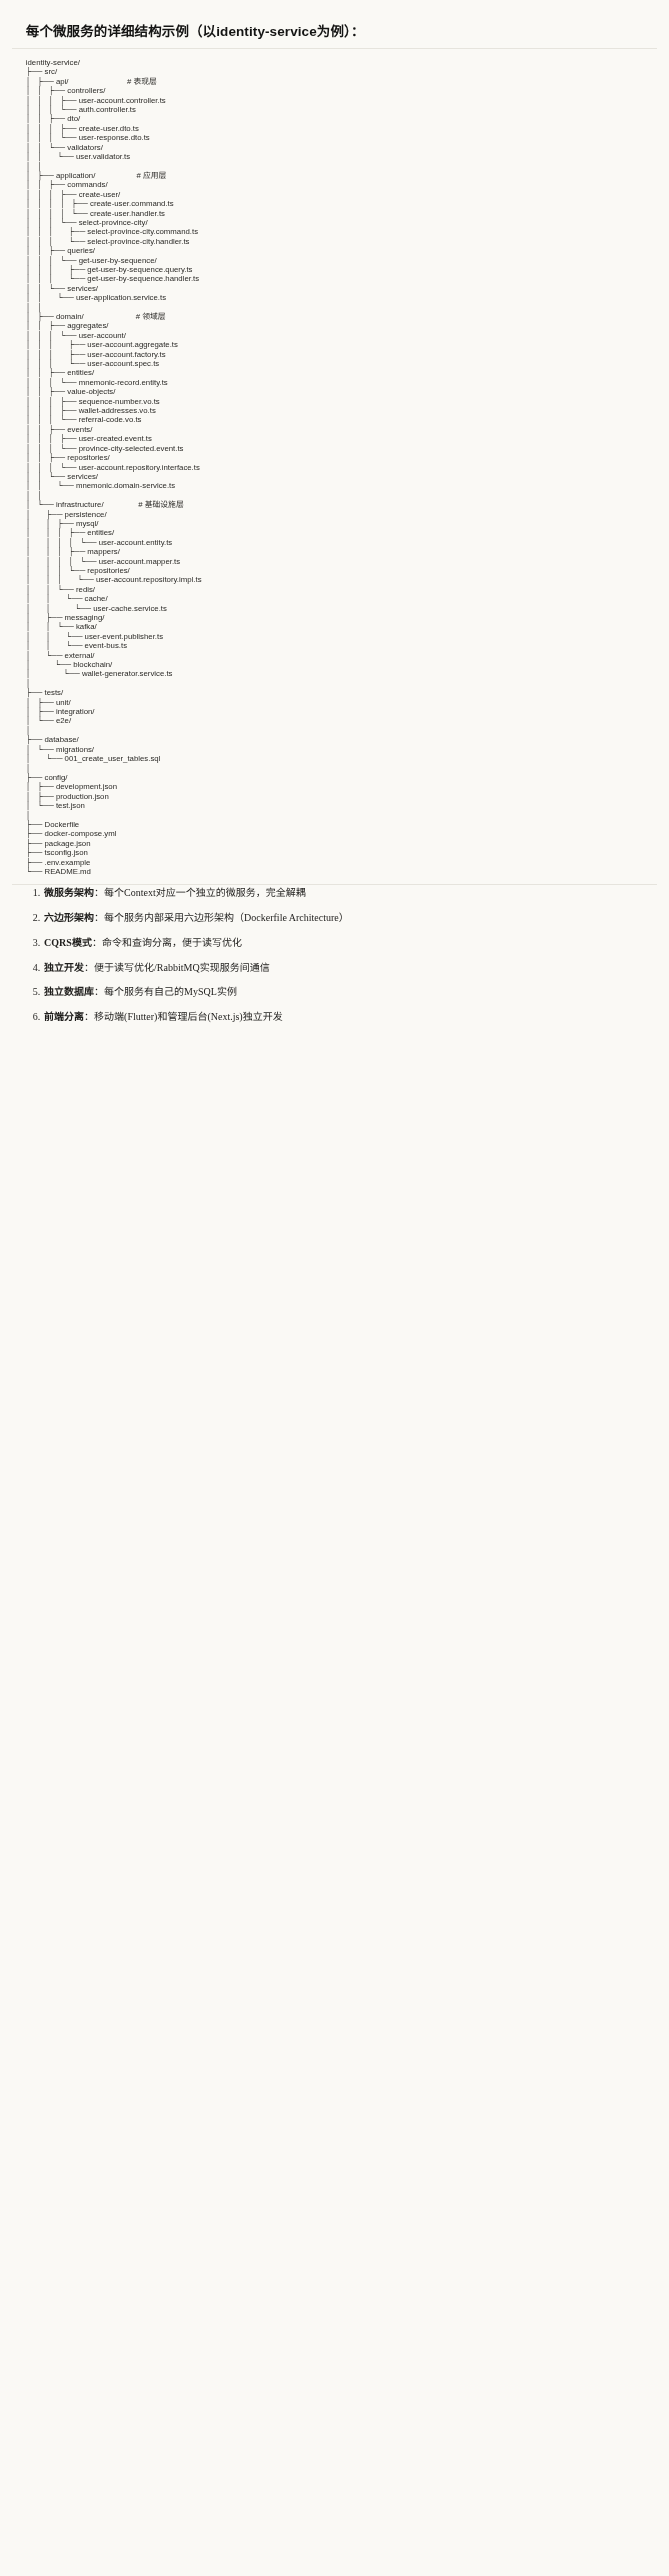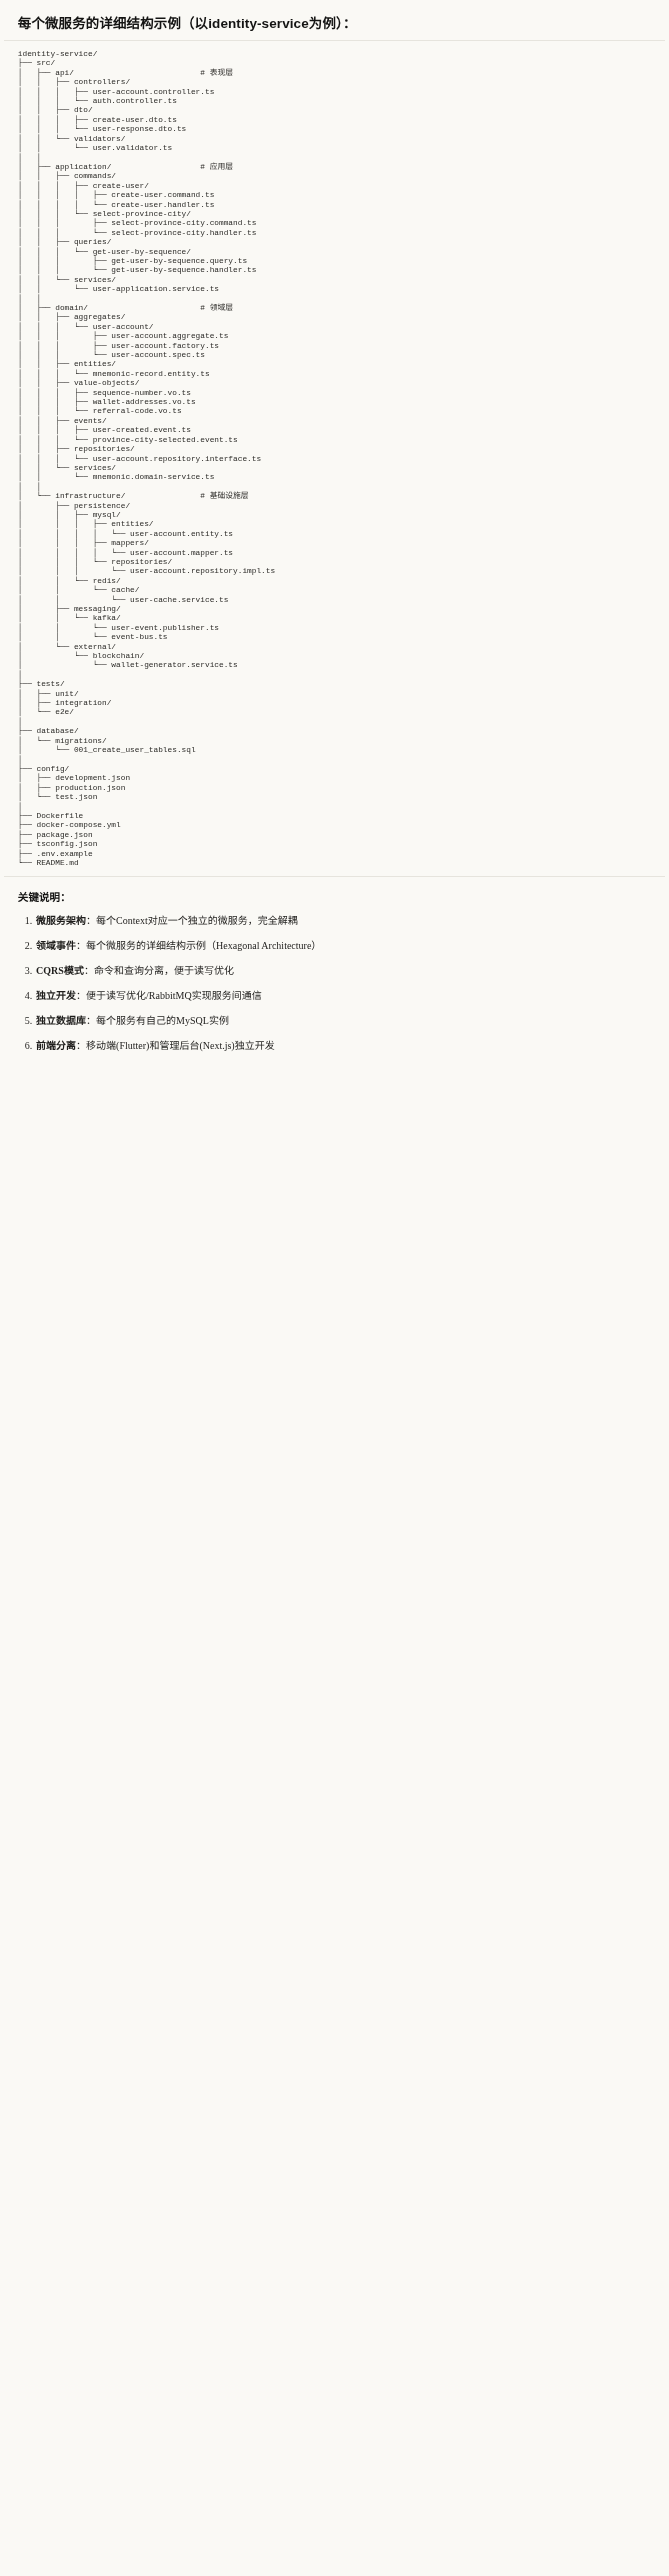--- a/index.html
+++ b/index.html
@@ -11,21 +11,21 @@
   body {
     width: 669px;
     font-family: "Liberation Serif", "DejaVu Serif", serif;
     color: #1f1e1c;
     -webkit-font-smoothing: antialiased;
   }
   .page {
     width: 669px;
     box-sizing: border-box;
     background: #faf9f5;
-    padding: 4px;
+    padding: 12px;
     position: relative;
   }
 
   
   .doc-heading {
     font-family: "Liberation Sans", "DejaVu Sans", sans-serif;
     font-weight: bold;
     font-size: 13.5px;
     line-height: 1.3;
     color: #141413;
@@ -41,21 +41,21 @@
   }
 
   
   .code-wrap {
     padding: 8.8px 0 7.5px 0;
     background: #faf9f5;
   }
   pre.tree {
     margin: 0;
     padding: 0 13.8px;
-    font-family: Liberation Mono, monospace;
+    font-family: Liberation Sans, sans-serif;
     font-size: 7.8px;
     line-height: 9.4px;
     color: #2b2a27;
     white-space: pre;
     overflow: visible;
     tab-size: 4;
     background: transparent;
   }
 
   
@@ -191,28 +191,27 @@
 ├── docker-compose.yml
 ├── package.json
 ├── tsconfig.json
 ├── .env.example
 └── README.md</pre>
   </div>
 
   <hr class="rule">
 
   <div class="notes">
-    <div class="notes-title">关键说明：</div>
 
     <ol class="notes-list">
       <li>
         <span class="note-term">微服务架构</span><span>：</span><span class="note-body">每个Context对应一个独立的微服务，完全解耦</span>
       </li>
       <li>
-        <span class="note-term">领域事件</span><span>：</span><span class="note-body">每个微服务的详细结构示例（Hexagonal Architecture）</span>
+        <span class="note-term">六边形架构</span><span>：</span><span class="note-body">每个服务内部采用六边形架构（Dockerfile Architecture）</span>
       </li>
       <li>
         <span class="note-term">CQRS模式</span><span>：</span><span class="note-body">命令和查询分离，便于读写优化</span>
       </li>
       <li>
         <span class="note-term">独立开发</span><span>：</span><span class="note-body">便于读写优化/RabbitMQ实现服务间通信</span>
       </li>
       <li>
         <span class="note-term">独立数据库</span><span>：</span><span class="note-body">每个服务有自己的MySQL实例</span>
       </li>

